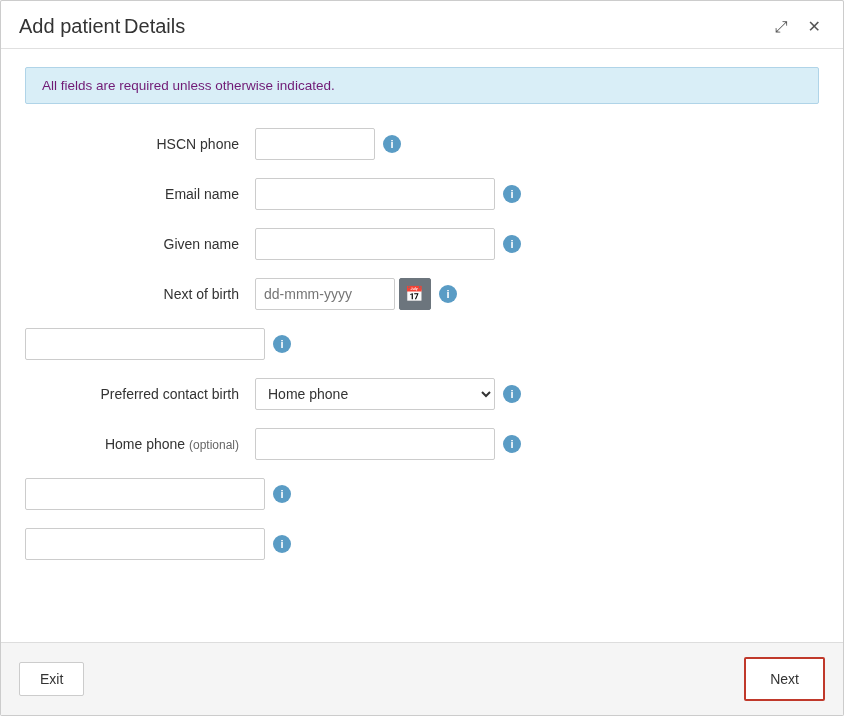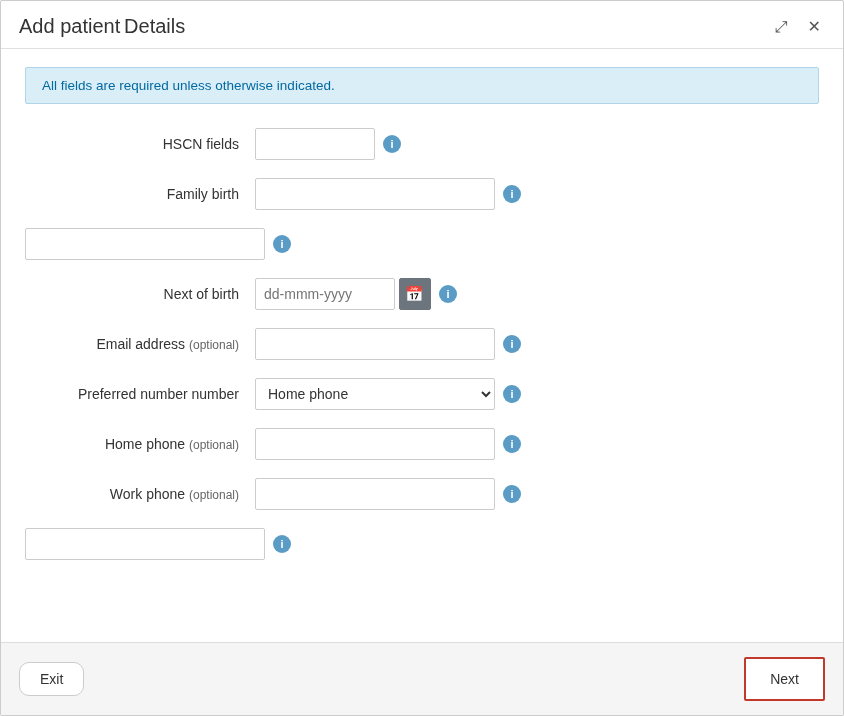--- a/index.html
+++ b/index.html
@@ -46,21 +46,21 @@
       font-size: 16px;
       padding: 2px 4px;
     }
     .modal-body {
       flex: 1;
       padding: 18px 24px;
     }
     .info-banner {
       background: #d9eef7;
       border: 1px solid #b0d4e8;
-      color: #0369a1;
+      color: #701a75;
       padding: 10px 16px;
       border-radius: 2px;
       margin-bottom: 24px;
       font-size: 13.5px;
     }
     .form-row {
       display: flex;
       align-items: center;
       margin-bottom: 18px;
     }
@@ -134,21 +134,21 @@
       background: #f5f5f5;
       border-top: 1px solid #ddd;
       padding: 14px 18px;
       display: flex;
       justify-content: space-between;
       align-items: center;
     }
     .btn-exit {
       background: #fff;
       border: 1px solid #ccc;
-      border-radius: 10px;
+      border-radius: 2px;
       padding: 8px 20px;
       font-size: 14px;
       cursor: pointer;
       color: #333;
     }
     .btn-next {
       background: #fff;
       border: 2px solid #c0392b;
       border-radius: 2px;
       padding: 12px 24px;
@@ -174,69 +174,68 @@
     </div>
   </div>
 
   <div class="modal-body">
 
     <div class="info-banner">
       <span>All fields are required unless otherwise indicated.</span>
     </div>
 
     <div class="form-row">
-      <label class="form-label">HSCN fields</label>
+      <label class="form-label">HSCN phone</label>
       <input class="form-control hscn-input" type="text" value="" style="">
       <span class="info-icon">i</span>
     </div>
 
     <div class="form-row">
-      <label class="form-label">Family birth</label>
-      <input class="form-control" type="text" value="" style="">
-      <span class="info-icon">i</span>
-    </div>
-
-    <div class="form-row">
+      <label class="form-label">Email name</label>
+      <input class="form-control" type="text" value="" style="">
+      <span class="info-icon">i</span>
+    </div>
+
+    <div class="form-row">
+      <label class="form-label">Given name</label>
       <input class="form-control" type="text" value="" style="">
       <span class="info-icon">i</span>
     </div>
 
     <div class="form-row">
       <label class="form-label">Next of birth</label>
       <div class="dob-wrapper">
         <input class="form-control dob-input" type="text" placeholder="dd-mmm-yyyy" value="" style="">
         <button class="cal-btn" title="Pick date">📅</button>
       </div>
       <span class="info-icon">i</span>
     </div>
 
     <div class="form-row">
-      <label class="form-label">Email address <span class="optional">(optional)</span></label>
-      <input class="form-control" type="text" value="" style="">
-      <span class="info-icon">i</span>
-    </div>
-
-    <div class="form-row">
-      <label class="form-label">Preferred number number</label>
+      <input class="form-control" type="text" value="" style="">
+      <span class="info-icon">i</span>
+    </div>
+
+    <div class="form-row">
+      <label class="form-label">Preferred contact birth</label>
       <select class="form-control">
         <option>Home phone</option>
         <option>Work phone</option>
         <option>Mobile phone</option>
       </select>
       <span class="info-icon">i</span>
     </div>
 
     <div class="form-row">
       <label class="form-label">Home phone <span class="optional">(optional)</span></label>
       <input class="form-control" type="text" value="" style="">
       <span class="info-icon">i</span>
     </div>
 
     <div class="form-row">
-      <label class="form-label">Work phone <span class="optional">(optional)</span></label>
       <input class="form-control" type="text" value="" style="">
       <span class="info-icon">i</span>
     </div>
 
     <div class="form-row">
       <input class="form-control" type="text" value="" style="">
       <span class="info-icon">i</span>
     </div>
 
   </div>

